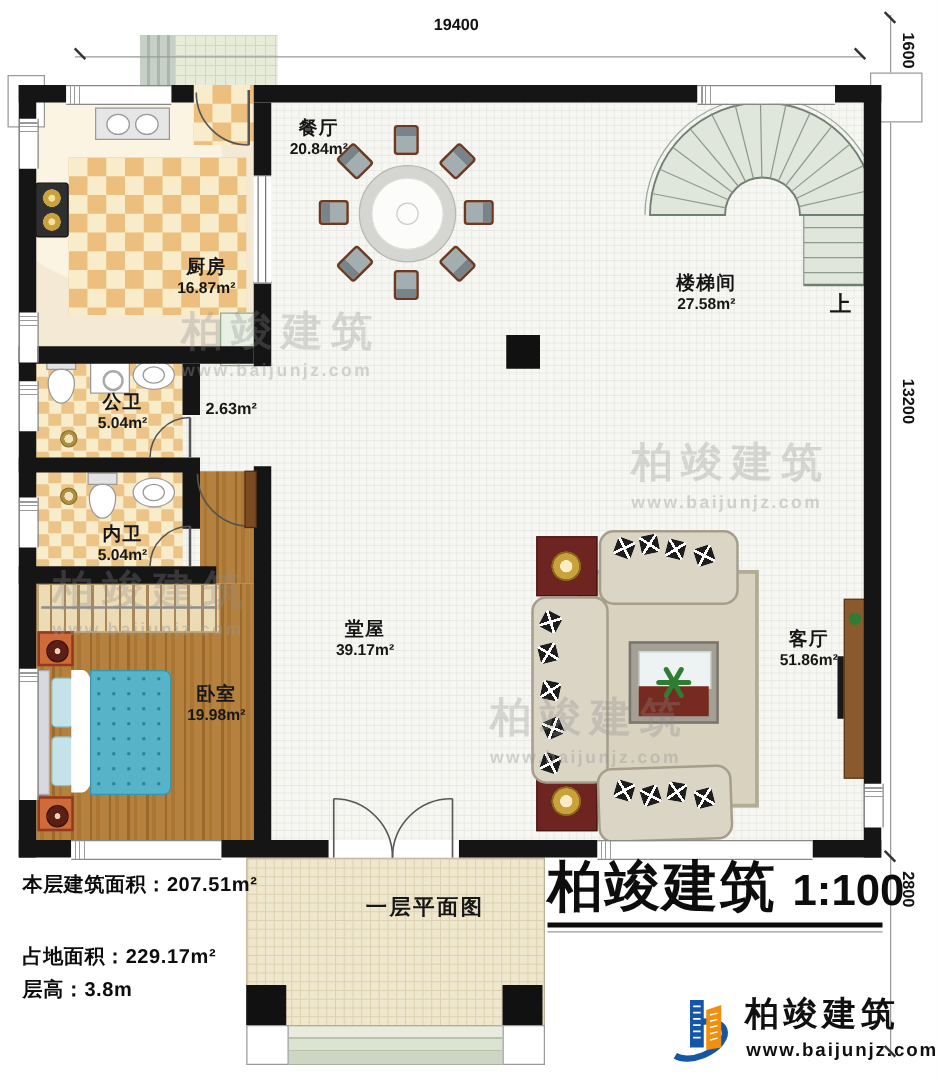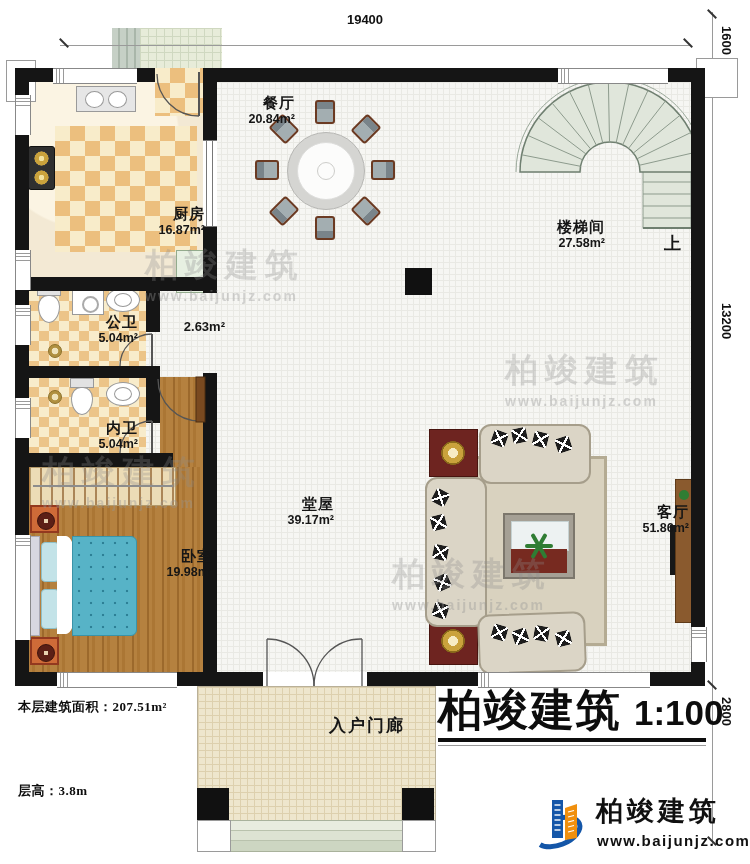--- a/index.html
+++ b/index.html
@@ -51,34 +51,34 @@
   .toilet-tank{background:#e2e2e2;border:1px solid #999;}
   .toilet-bowl{background:#ffffff;border:1px solid #999;border-radius:45% 45% 50% 50%/40% 40% 60% 60%;}
   .washer{background:#ffffff;border:1px solid #999;}
   .washer::after{content:"";position:absolute;left:50%;top:55%;width:13px;height:13px;margin:-6px 0 0 -6px;border:2px solid #aaa;border-radius:50%;}
   .drain{width:12px;height:12px;border-radius:50%;background:radial-gradient(circle,#efe3bc 0 40%,#b09040 42% 100%);border:1px solid #8a6f28;}
   .stove{background:#2f2f2f;border-radius:3px;border:1px solid #111;}
   .burner{position:absolute;left:5px;width:15px;height:15px;border-radius:50%;background:radial-gradient(circle,#f2e2a0 0 25%,#caa23c 28% 65%,#444 68% 100%);}
   .fridge{background:#e7f0e2;border:1px solid #93ab8d;}
   .column{background:#111;z-index:3;}
   
-  .room-label{z-index:6;text-align:right;line-height:1.12;}
+  .room-label{z-index:6;text-align:center;line-height:1.12;}
   .room-label .nm{display:block;font-size:15px;font-weight:700;letter-spacing:1px;}
   .room-label .ar{display:block;font-size:12.5px;font-weight:700;}
   .up-label{z-index:6;font-size:17px;font-weight:700;}
   .wm{z-index:5;pointer-events:none;color:rgba(140,140,140,.30);font-weight:700;white-space:nowrap;}
   .wm .big{display:block;font-size:33px;letter-spacing:7px;}
   .wm .url{display:block;font-size:14px;letter-spacing:2px;color:rgba(150,150,150,.38);}
   
   .dim-line-h{background:#9a9a9a;height:1px;z-index:0;}
   .dim-line-v{background:#9a9a9a;width:1px;z-index:0;}
   .tick{width:12px;height:2px;background:#333;transform:rotate(45deg);z-index:0;}
   .dim-text{font-size:13px;font-weight:700;color:#111;z-index:2;}
   .vdim{transform:rotate(90deg);transform-origin:left top;white-space:nowrap;}
-  .info-line{font-size:13px;font-weight:700;color:#0d0d0d;letter-spacing:.5px;z-index:6;font-family:Liberation Serif, serif;}
+  .info-line{font-size:16px;font-weight:700;color:#0d0d0d;letter-spacing:.5px;z-index:6;}
   .title-txt{font-size:44px;font-weight:700;color:#0d0d0d;letter-spacing:2px;line-height:1;}
   .scale-txt{font-size:35px;font-weight:700;color:#0d0d0d;margin-left:12px;line-height:1;}
   .brand-name{font-size:27px;font-weight:900;color:#101010;letter-spacing:4px;line-height:1;}
   .brand-url{font-size:15px;font-weight:700;color:#101010;letter-spacing:1.5px;}
   svg{display:block;}
 </style>
 </head>
 <body>
 
 <div id="stage">
@@ -322,37 +322,38 @@
   </div>
   <div class="abs room-label" style="left:250px;top:496px;width:84px;">
     <span class="nm">堂屋</span>
     <span class="ar">39.17m²</span>
   </div>
   <div class="abs room-label" style="left:605px;top:504px;width:84px;">
     <span class="nm">客厅</span>
     <span class="ar">51.86m²</span>
   </div>
   <div class="abs room-label" style="left:275px;top:716px;width:130px;z-index:6;">
-    <span class="nm" style="font-size:17px;letter-spacing:2px;">入户门廊</span>
+    <span class="nm" style="font-size:17px;letter-spacing:2px;">一层平面图</span>
   </div>
 
   <div class="abs dim-line-h" style="left:60px;top:45px;width:630px;"></div>
   <div class="abs tick" style="left:58px;top:42px;"></div>
   <div class="abs tick" style="left:682px;top:42px;"></div>
   <div class="abs dim-text" style="left:320px;top:12px;width:90px;text-align:center;">19400</div>
   <div class="abs dim-line-v" style="left:712px;top:12px;height:833px;"></div>
   <div class="abs tick" style="left:706px;top:13px;"></div>
   <div class="abs tick" style="left:706px;top:79px;"></div>
   <div class="abs tick" style="left:706px;top:684px;"></div>
   <div class="abs tick" style="left:706px;top:840px;"></div>
   <div class="abs dim-text vdim" style="left:734px;top:26px;">1600</div>
   <div class="abs dim-text vdim" style="left:734px;top:303px;">13200</div>
   <div class="abs dim-text vdim" style="left:734px;top:697px;">2800</div>
 
   <div class="abs info-line" style="left:18px;top:698px;">本层建筑面积：207.51m²</div>
+  <div class="abs info-line" style="left:18px;top:755px;">占地面积：229.17m²</div>
   <div class="abs info-line" style="left:18px;top:782px;">层高：3.8m</div>
 
   <div class="abs" style="left:438px;top:688px;width:270px;white-space:nowrap;z-index:6;">
     <span class="title-txt">柏竣建筑</span><span class="scale-txt">1:100</span>
   </div>
   <div class="abs" style="left:438px;top:738px;width:268px;height:4px;background:#0d0d0d;z-index:6;"></div>
   <div class="abs" style="left:438px;top:745px;width:268px;height:1px;background:#999;z-index:6;"></div>
 
   <div class="abs" style="left:532px;top:794px;width:210px;height:62px;z-index:6;">
     <svg width="58" height="60" viewBox="0 0 58 60" style="position:absolute;left:0;top:0;">

